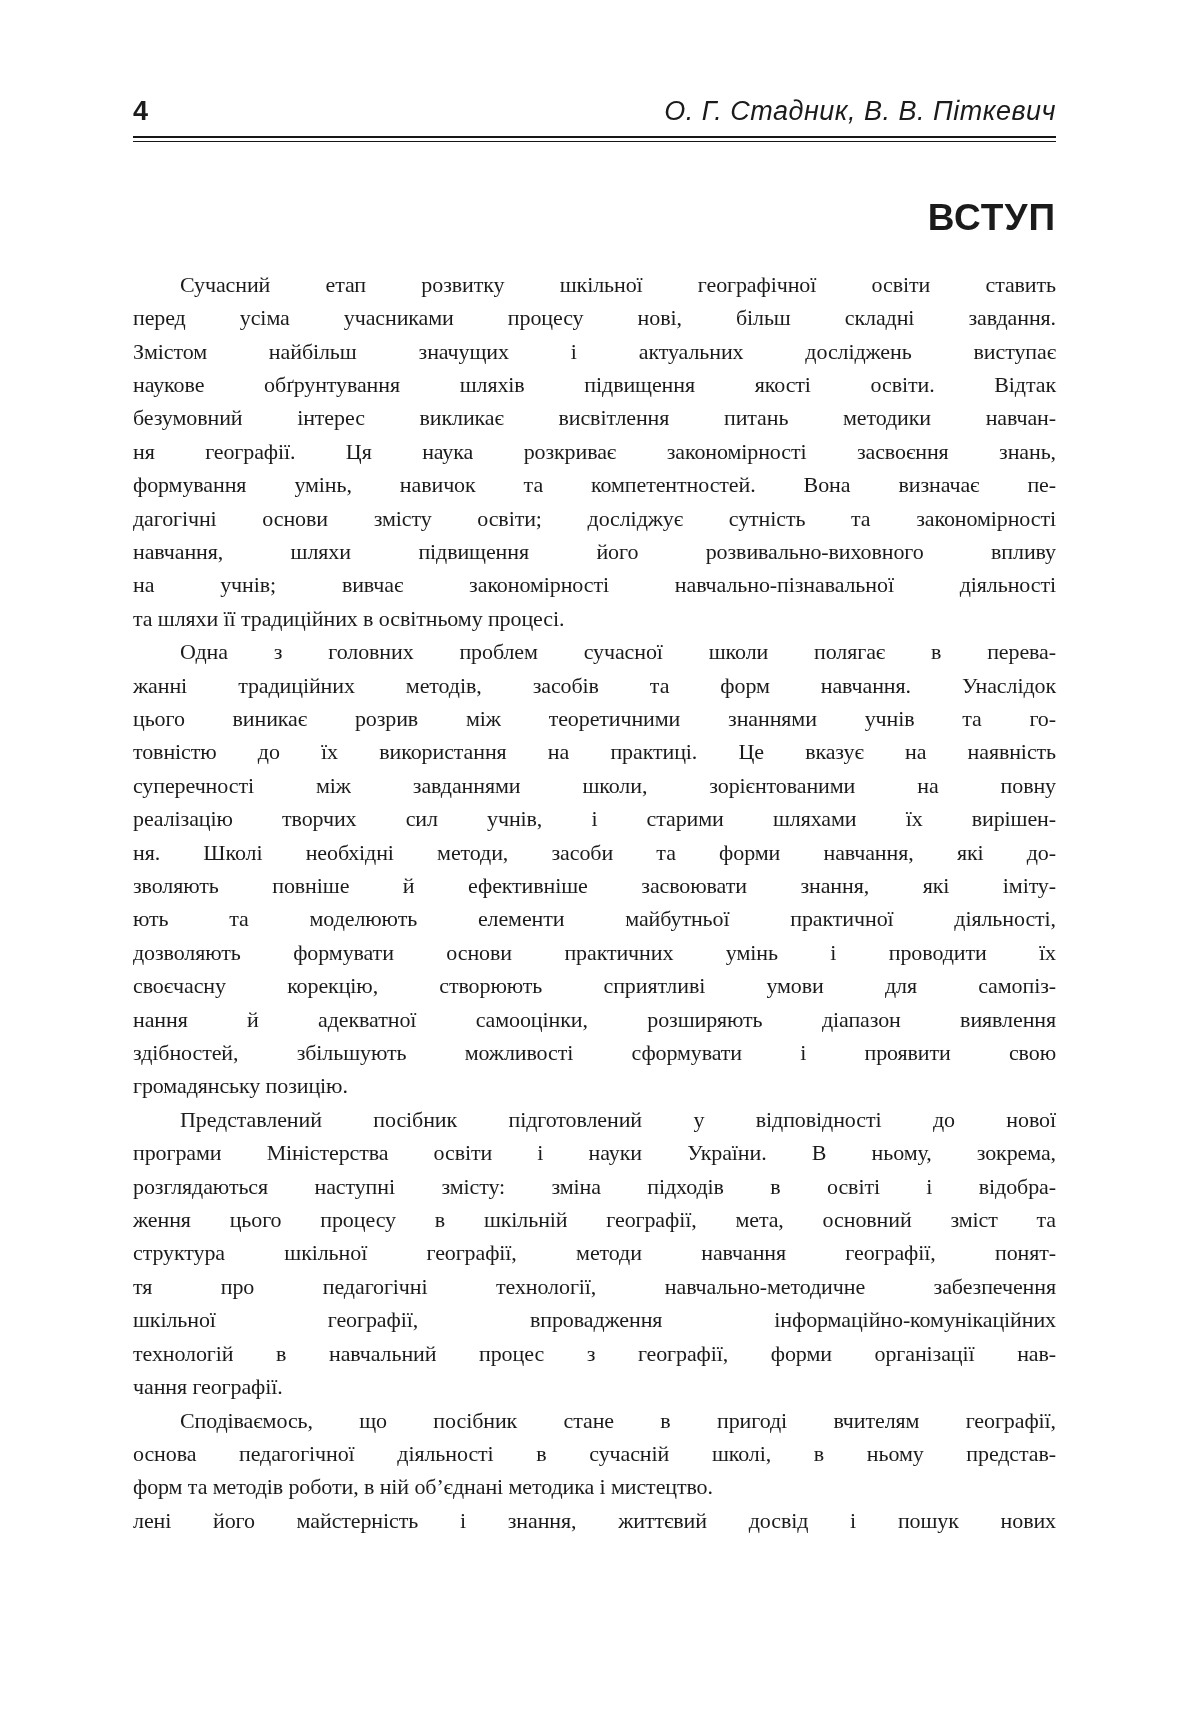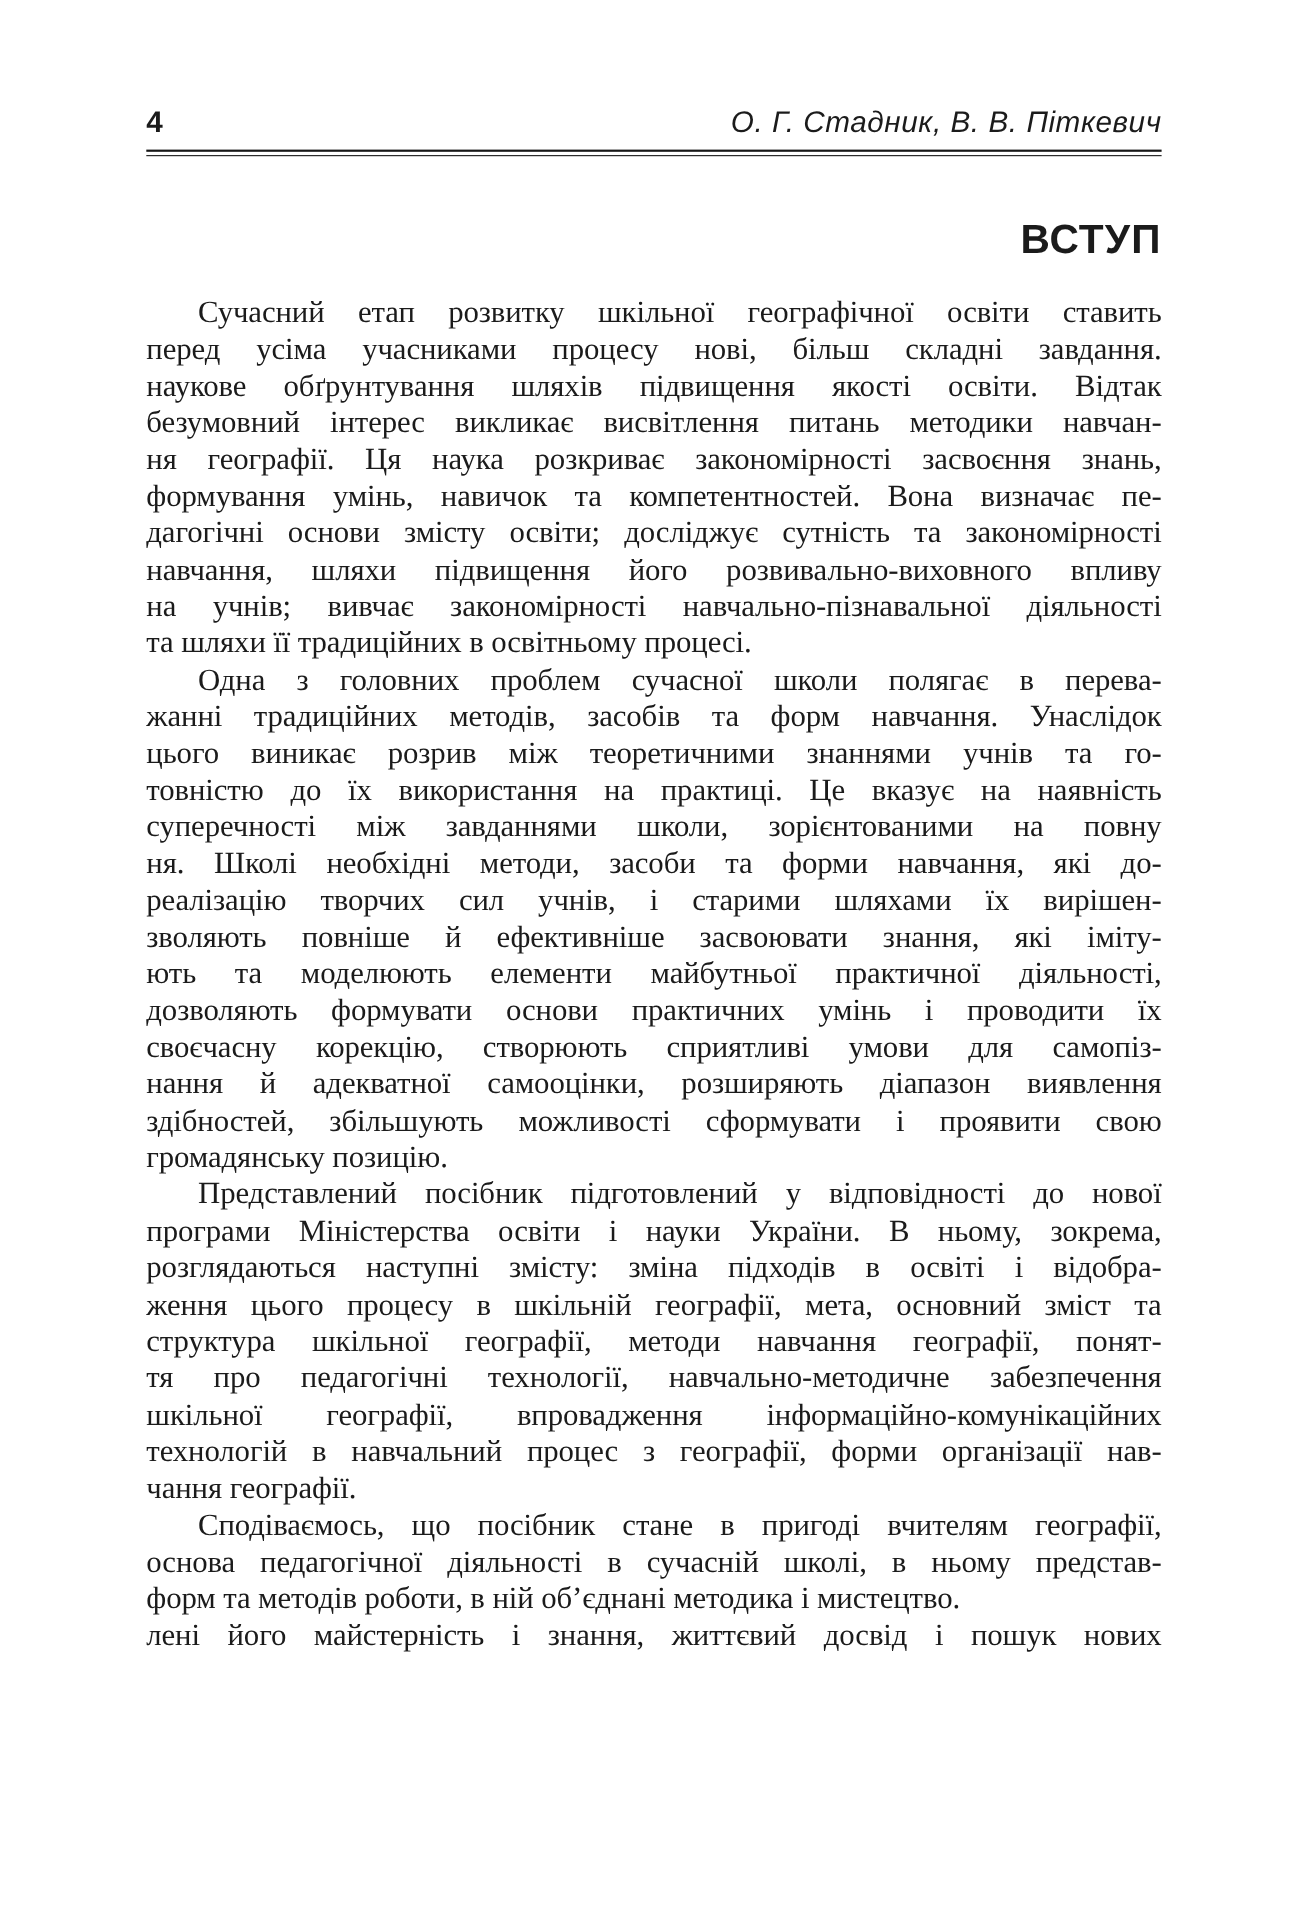--- a/index.html
+++ b/index.html
@@ -46,21 +46,21 @@
     text-align: right;
     font-family: "Liberation Sans", sans-serif;
     font-weight: 700;
     font-size: 37px;
     letter-spacing: 1px;
     line-height: 1;
   }
   .body-text {
     margin-top: 32px;
     font-family: "Liberation Serif", serif;
-    font-size: 28px;
+    font-size: 22px;
     line-height: 33.4px;
     letter-spacing: -0.1px;
   }
   .para { margin: 0; }
   .line {
     text-align: justify;
     text-align-last: justify;
   }
   .line.first { text-indent: 47px; }
   .line.last  { text-align-last: left; }
@@ -75,37 +75,38 @@
   </div>
 
   <div class="header-rule"></div>
 
   <h1 class="title">ВСТУП</h1>
 
   <div class="body-text">
       <div class="para">
         <div class="line first">Сучасний етап розвитку шкільної географічної освіти ставить</div>
         <div class="line">перед усіма учасниками процесу нові, більш складні завдання.</div>
+        <div class="line">Змістом найбільш значущих і актуальних досліджень виступає</div>
         <div class="line">наукове обґрунтування шляхів підвищення якості освіти. Відтак</div>
         <div class="line">безумовний інтерес викликає висвітлення питань методики навчан-</div>
         <div class="line">ня географії. Ця наука розкриває закономірності засвоєння знань,</div>
         <div class="line">формування умінь, навичок та компетентностей. Вона визначає пе-</div>
         <div class="line">дагогічні основи змісту освіти; досліджує сутність та закономірності</div>
         <div class="line">навчання, шляхи підвищення його розвивально-виховного впливу</div>
         <div class="line">на учнів; вивчає закономірності навчально-пізнавальної діяльності</div>
         <div class="line last">та шляхи її традиційних в освітньому процесі.</div>
       </div>
       <div class="para">
         <div class="line first">Одна з головних проблем сучасної школи полягає в перева-</div>
         <div class="line">жанні традиційних методів, засобів та форм навчання. Унаслідок</div>
         <div class="line">цього виникає розрив між теоретичними знаннями учнів та го-</div>
         <div class="line">товністю до їх використання на практиці. Це вказує на наявність</div>
         <div class="line">суперечності між завданнями школи, зорієнтованими на повну</div>
+        <div class="line">реалізацію творчих сил учнів, і старими шляхами їх вирішен-</div>
         <div class="line">ня. Школі необхідні методи, засоби та форми навчання, які до-</div>
-        <div class="line">реалізацію творчих сил учнів, і старими шляхами їх вирішен-</div>
         <div class="line">зволяють повніше й ефективніше засвоювати знання, які іміту-</div>
         <div class="line">ють та моделюють елементи майбутньої практичної діяльності,</div>
         <div class="line">дозволяють формувати основи практичних умінь і проводити їх</div>
         <div class="line">своєчасну корекцію, створюють сприятливі умови для самопіз-</div>
         <div class="line">нання й адекватної самооцінки, розширяють діапазон виявлення</div>
         <div class="line">здібностей, збільшують можливості сформувати і проявити свою</div>
         <div class="line last">громадянську позицію.</div>
       </div>
       <div class="para">
         <div class="line first">Представлений посібник підготовлений у відповідності до нової</div>

